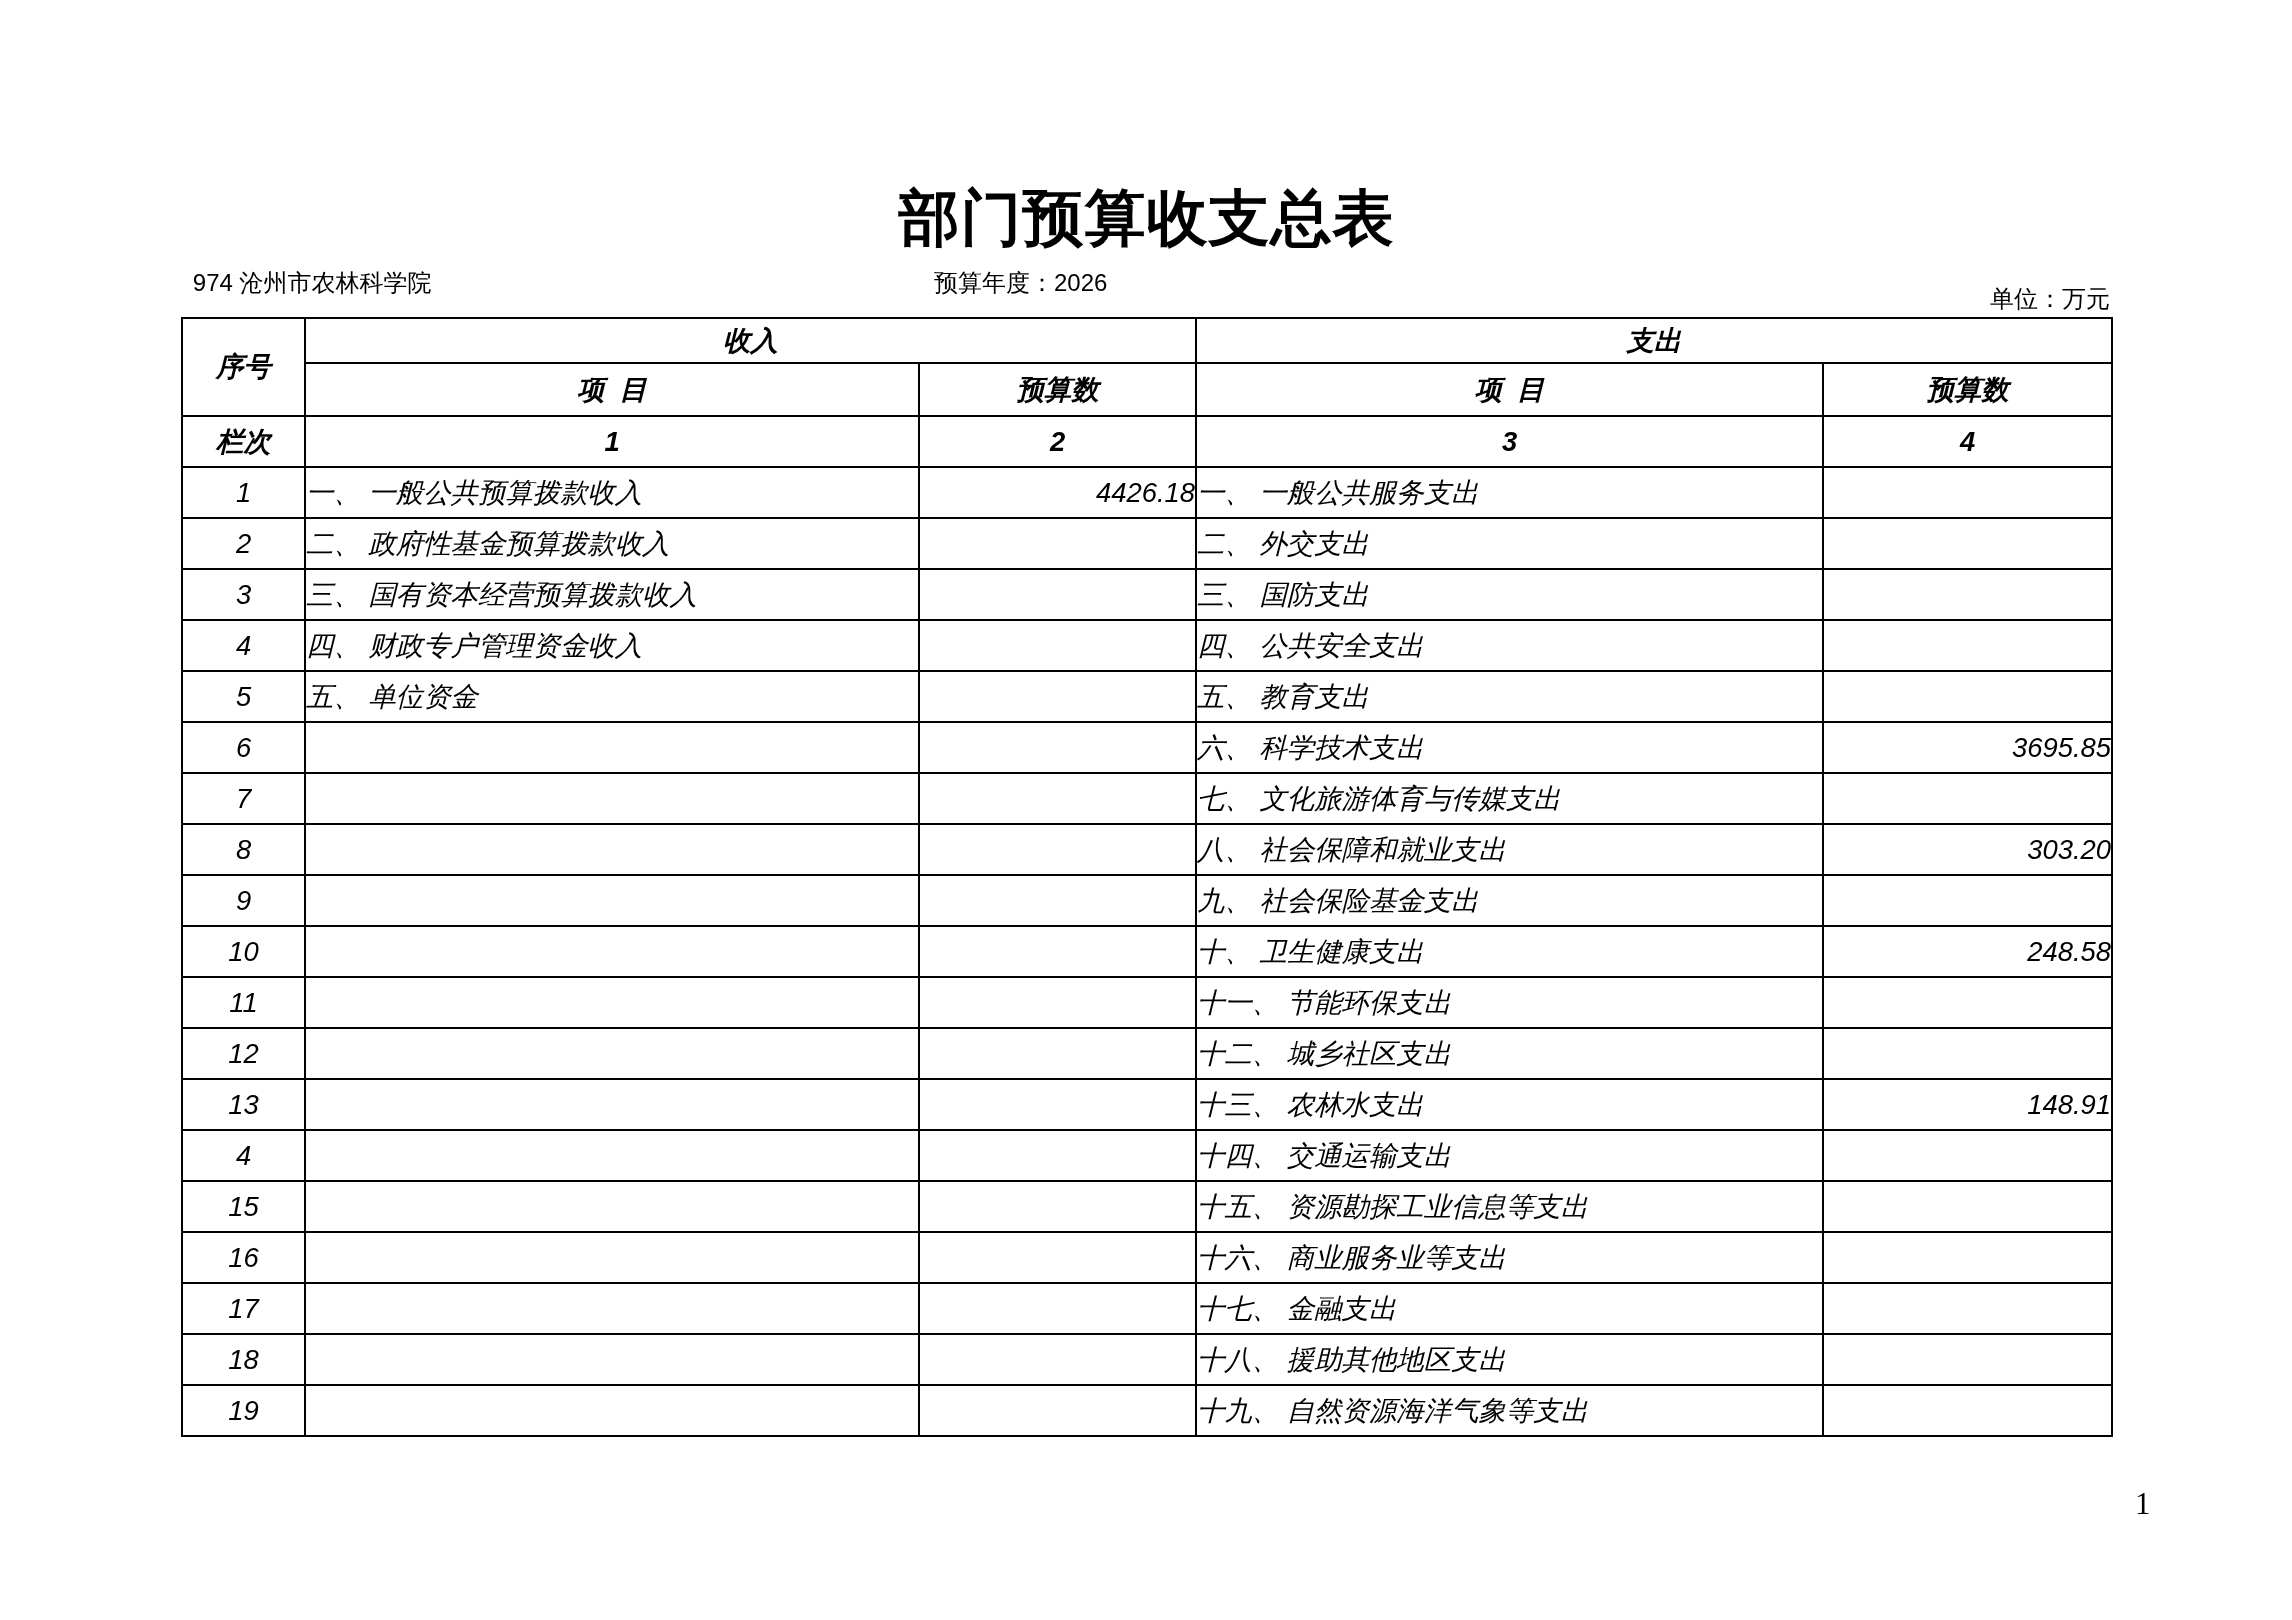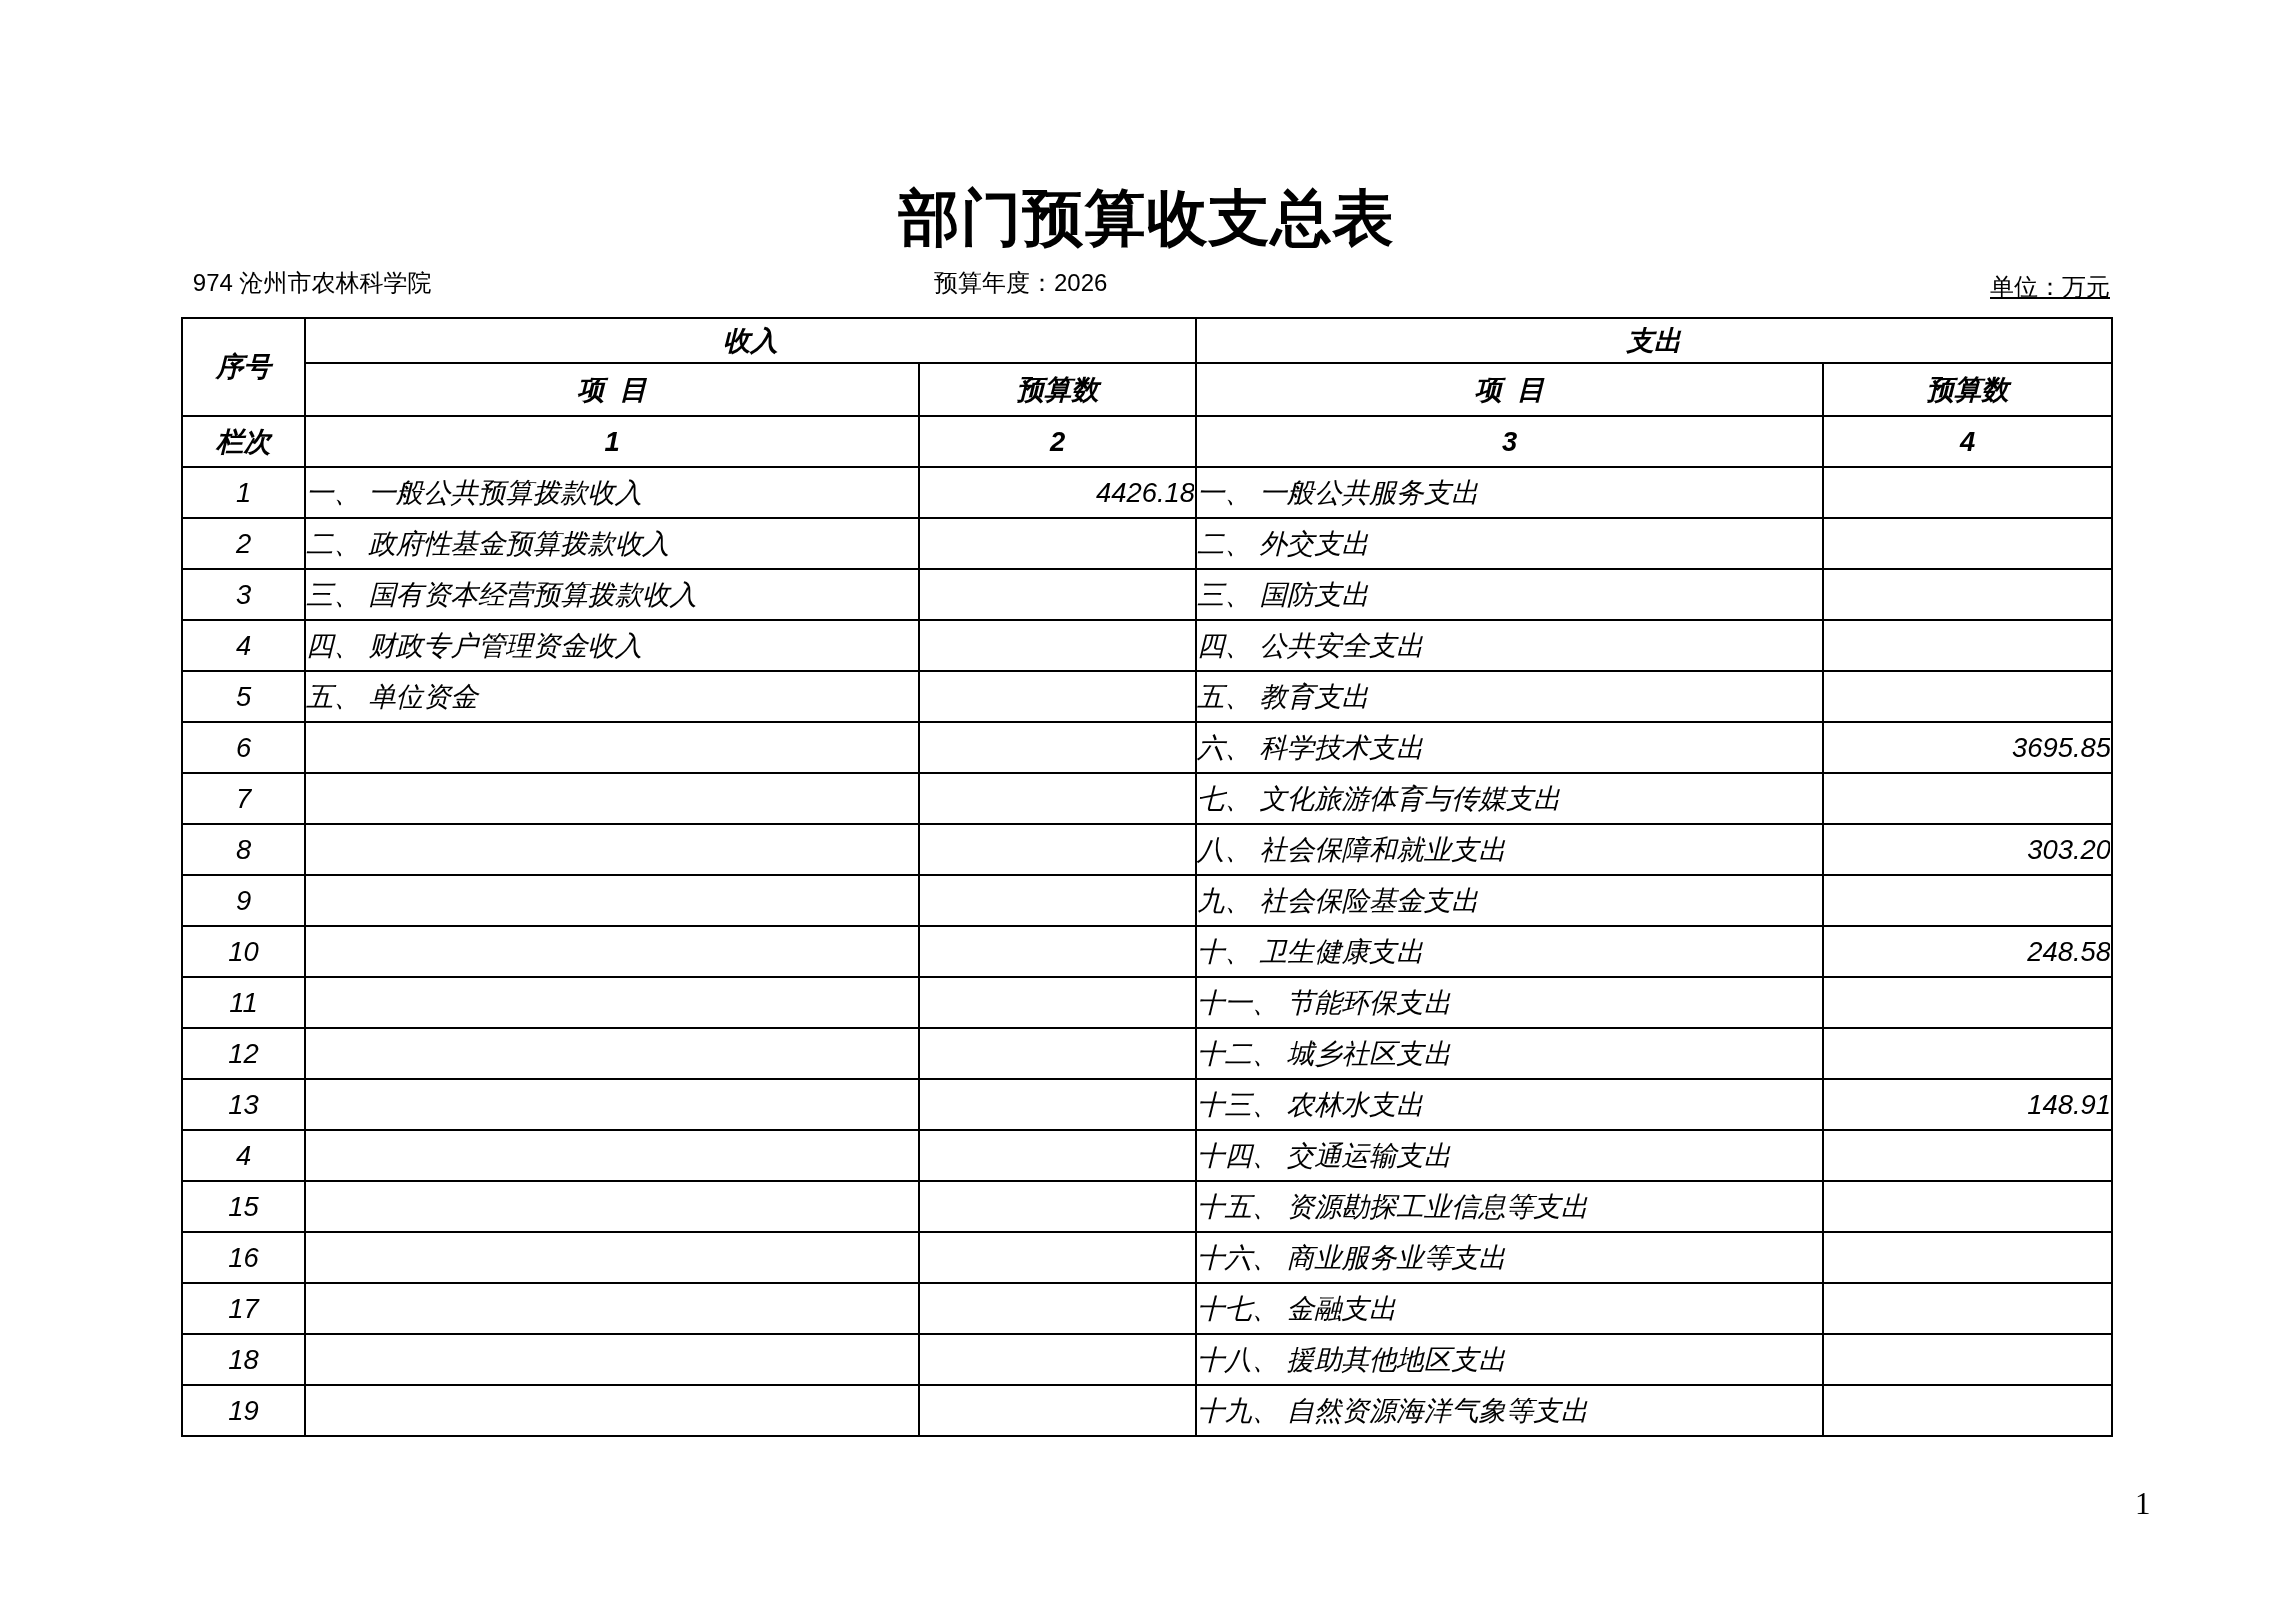--- a/index.html
+++ b/index.html
@@ -20,21 +20,21 @@
     letter-spacing:1px;
   }
   .meta-row {
     position:absolute;
     top:267px; left:181px;
     width:1931px; height:47px;
     font-size:24px;
   }
   .meta-org  { position:absolute; left:11.8px; top:0; white-space:pre; }
   .meta-year { position:absolute; left:753px; top:0; white-space:pre; }
-  .meta-unit { position:absolute; right:2px; top:4px; white-space:pre;text-decoration:underline; }
+  .meta-unit { position:absolute; right:2px; top:16px; white-space:pre; }
 
   table.budget {
     position:absolute;
     left:181px; top:317px;
     width:1931px;
     border-collapse:collapse;
     table-layout:fixed;
     background:#fff;
   }
   table.budget col.c-sn      { width:123px; }
@@ -54,21 +54,21 @@
     vertical-align:middle;
   }
   table.budget { border:2.9px solid #000;font-style:italic; }
   table.budget th { font-weight:bold; text-align:center; white-space:pre; }
   table.budget thead tr.hdr-top  th { height:43px; }
   table.budget thead tr.hdr-sub  th { height:51px; }
   table.budget thead tr.hdr-lanci th { height:49px; }
   table.budget tbody td { height:49px; }
   td.c-sn   { text-align:center; }
   td.c-item { text-align:left; padding-left:9.8px; white-space:pre;margin-left:42px; }
-  td.c-num  { text-align:right; padding-right:9.8px; white-space:pre;border-radius:15px; }
+  td.c-num  { text-align:right; padding-right:9.8px; white-space:pre; }
 
   .page-number {
     position:absolute;
     left:2135px; top:1486px;
     font-size:31px;
     font-family:"Liberation Serif", serif;
   }
 </style>
 </head>
 <body>

